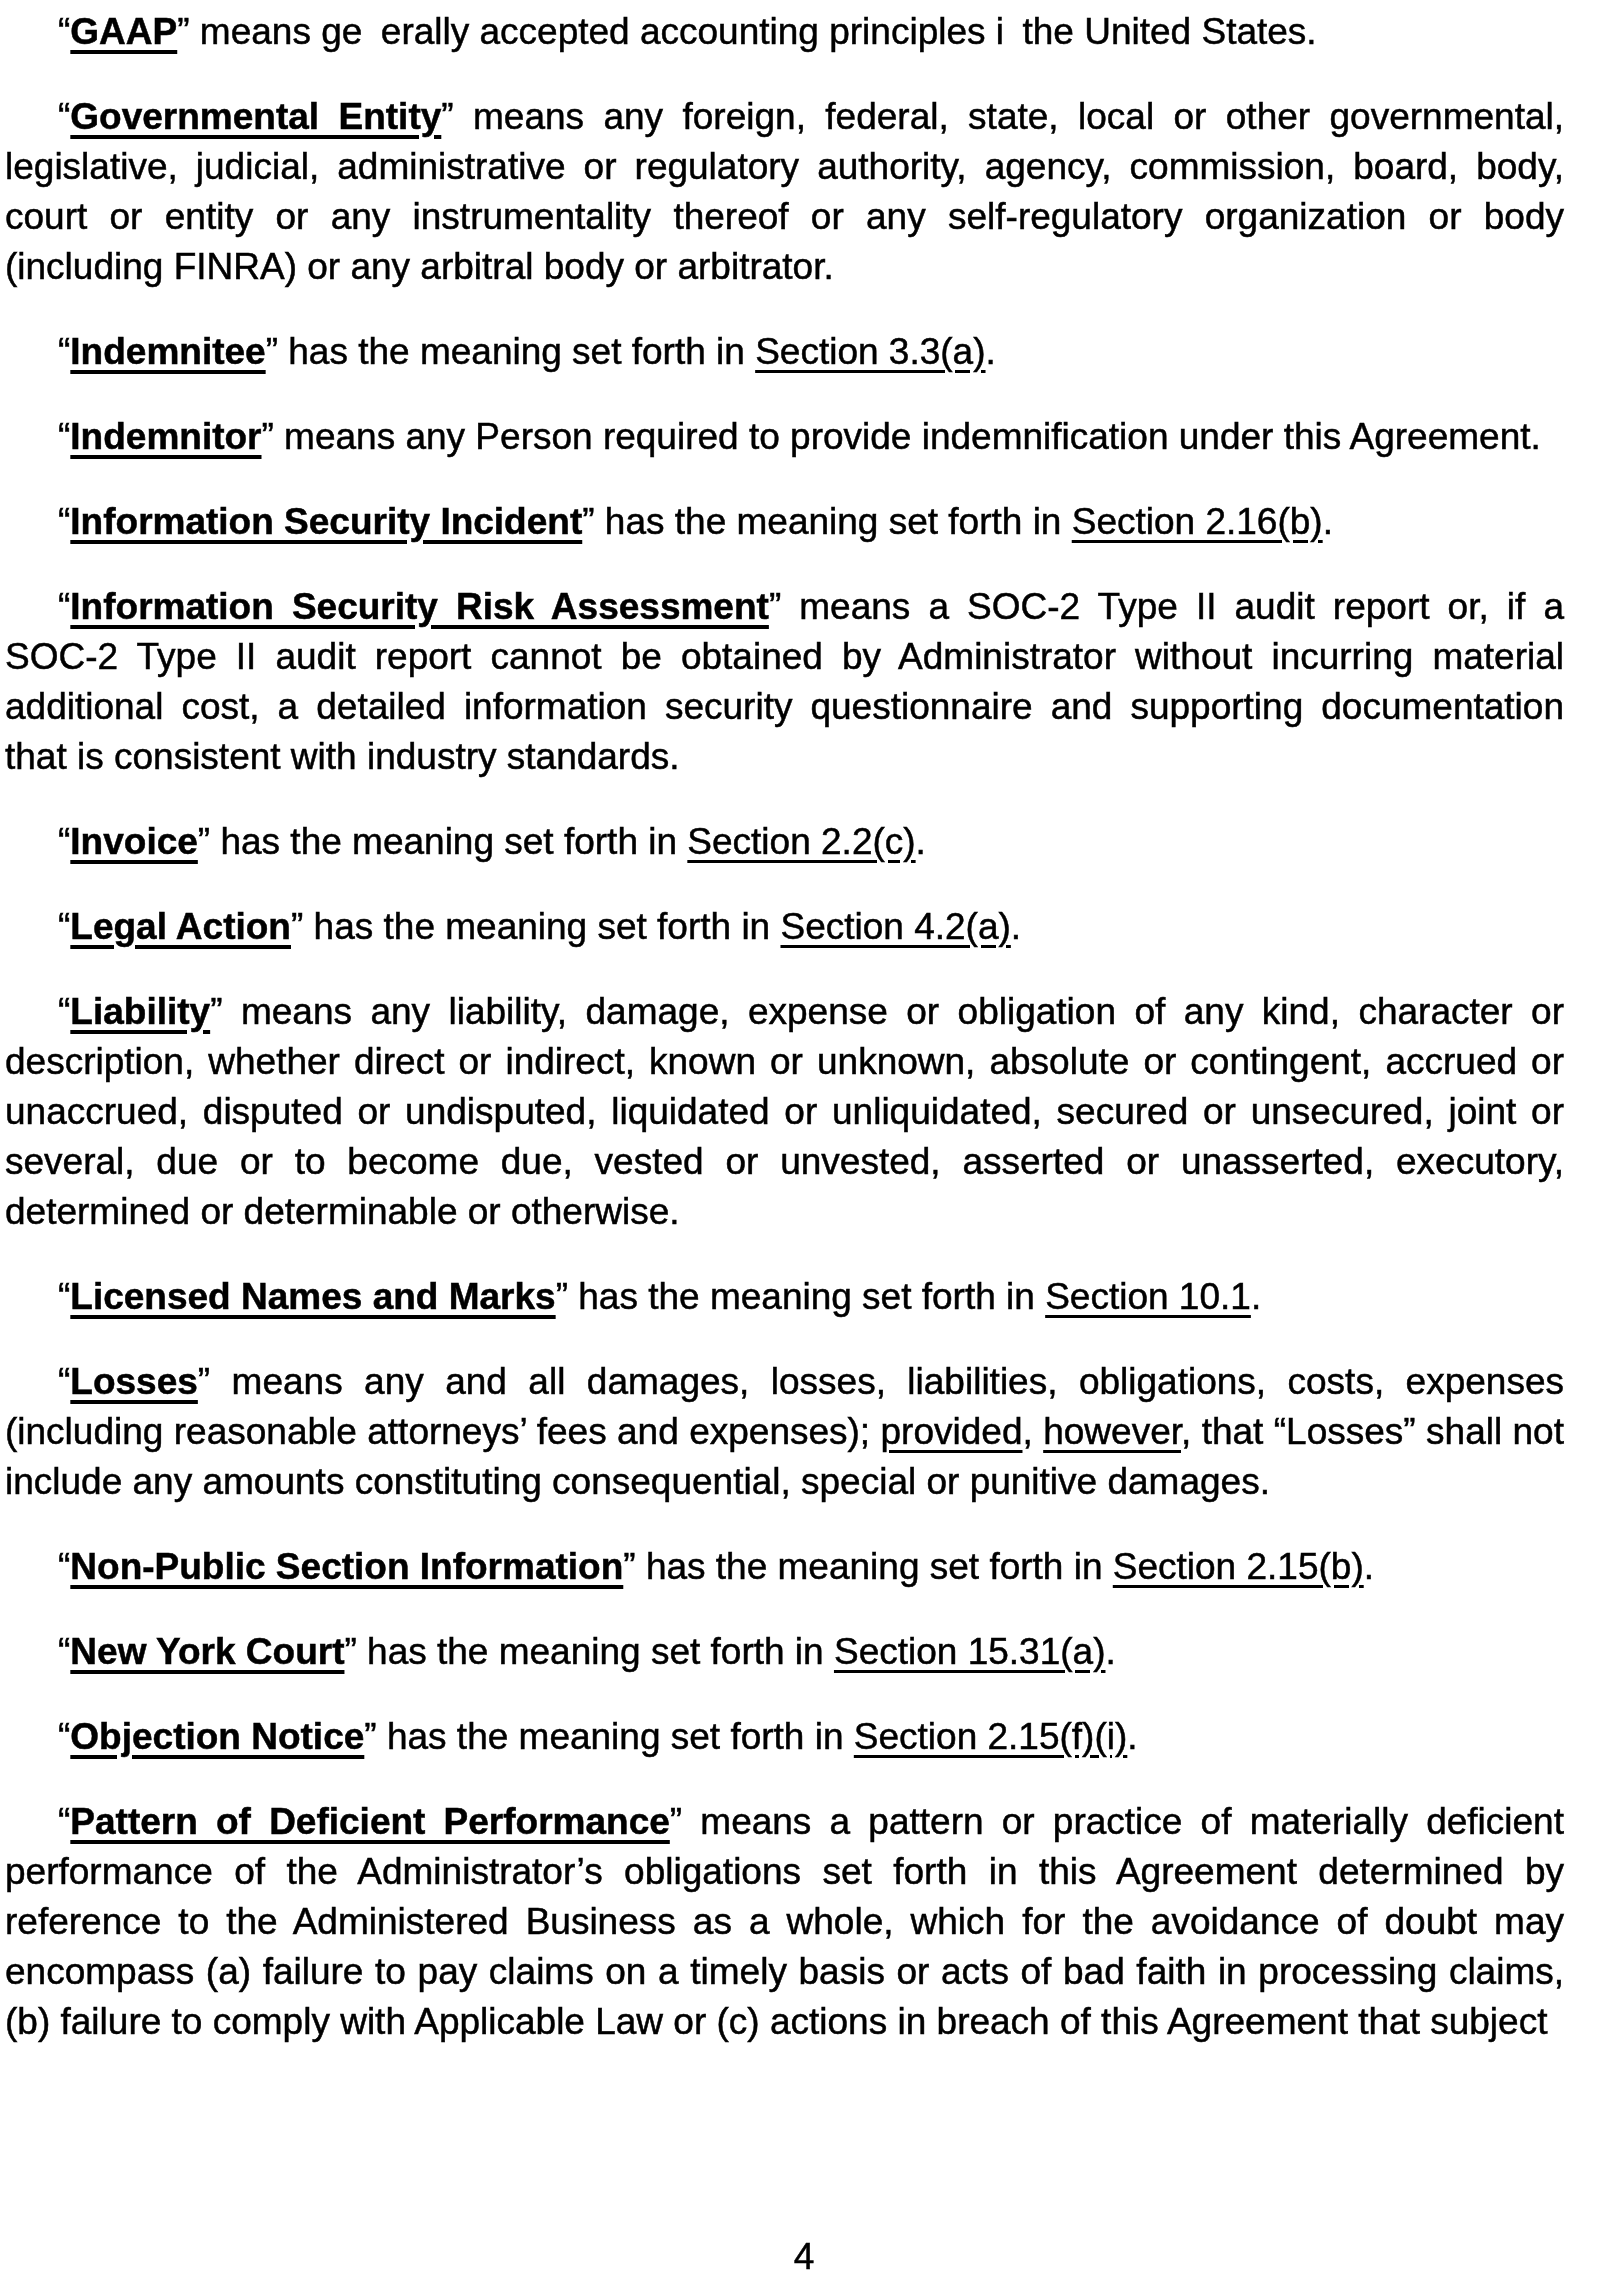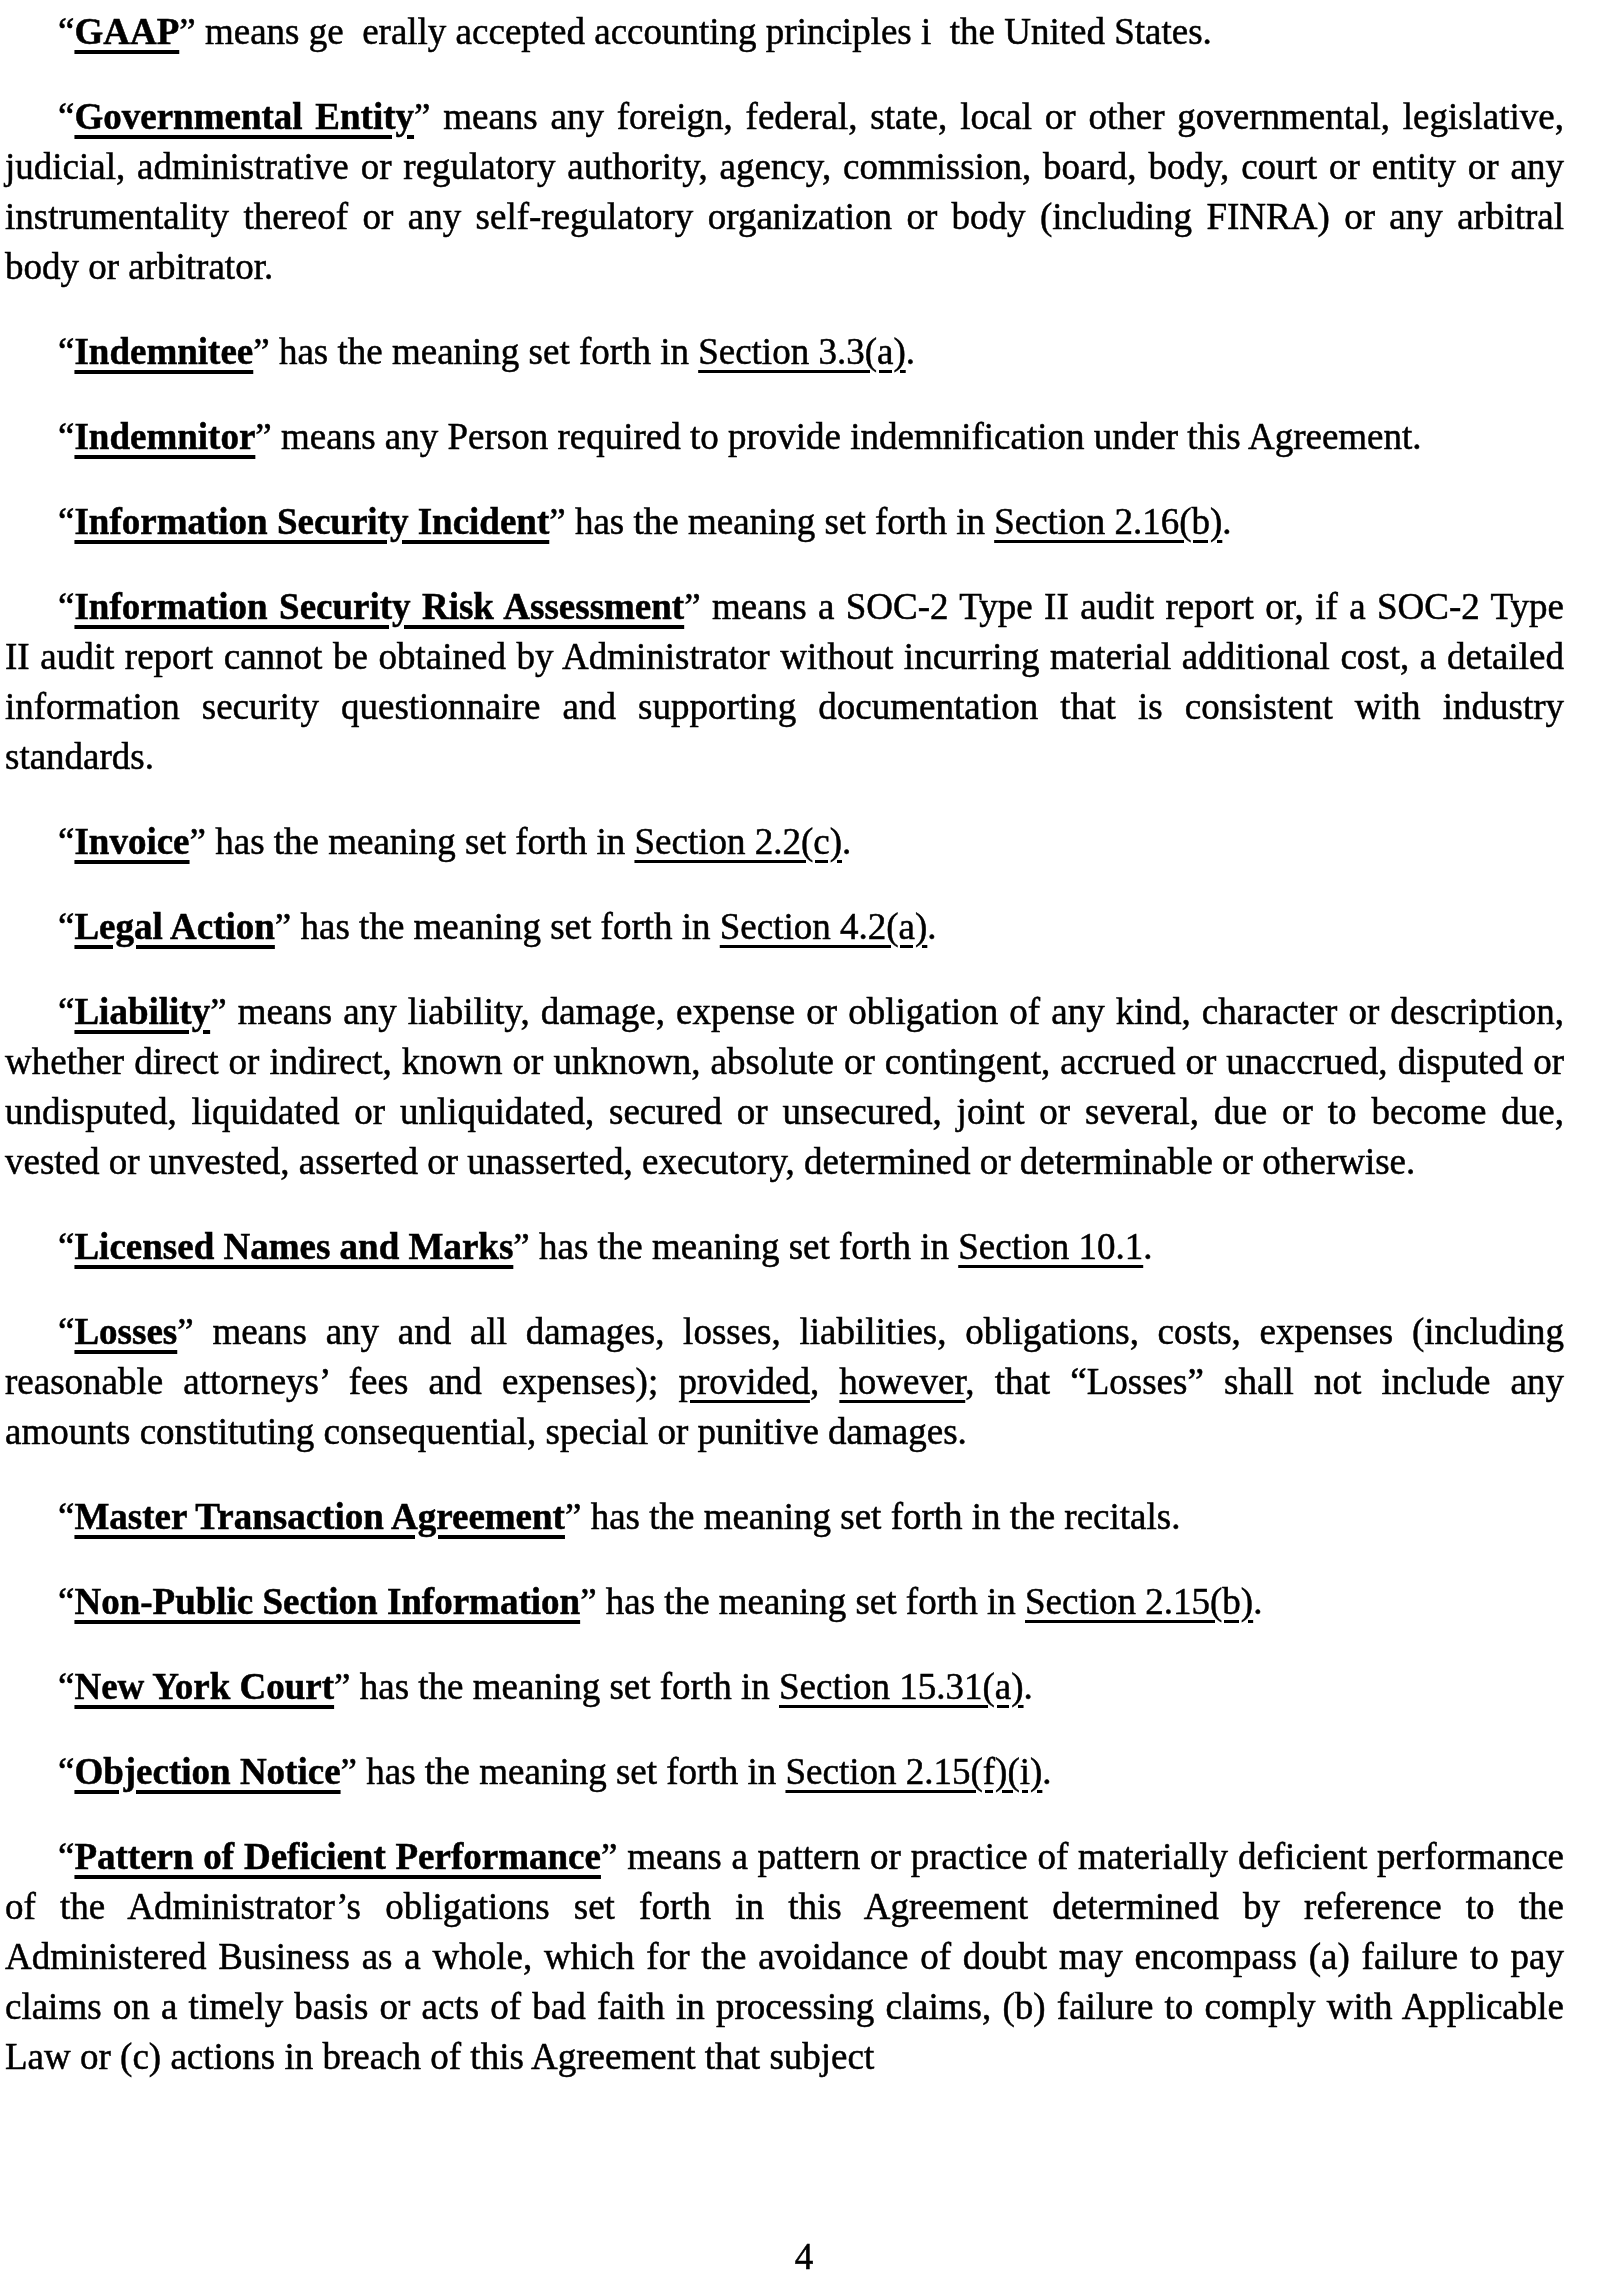--- a/index.html
+++ b/index.html
@@ -6,21 +6,21 @@
     margin: 0;
     padding: 0;
     background: #ffffff;
   }
   .page {
     position: relative;
     width: 1608px;
     height: 2295px;
     background: #ffffff;
     color: #000000;
-    font-family: Liberation Serif, serif;
+    font-family: Liberation Sans, sans-serif;
     font-size: 37px;
     line-height: 50px;
     overflow: hidden;
     -webkit-text-stroke: 0.5px #000000;
   }
   .content {
     padding: 6.6px 44px 0 5px;
     text-align: justify;
   }
   p.para {
@@ -56,21 +56,20 @@
       <p class="para"><span class="plain">“</span><span class="term">Governmental Entity</span><span class="plain">” means any foreign, federal, state, local or other governmental, legislative, judicial, administrative or regulatory authority, agency, commission, board, body, court or entity or any instrumentality thereof or any self-regulatory organization or body (including FINRA) or any arbitral body or arbitrator.</span></p>
       <p class="para"><span class="plain">“</span><span class="term">Indemnitee</span><span class="plain">” has the meaning set forth in </span><span class="ref">Section 3.3(a)</span><span class="plain">.</span></p>
       <p class="para"><span class="plain">“</span><span class="term">Indemnitor</span><span class="plain">” means any Person required to provide indemnification under this Agreement.</span></p>
       <p class="para"><span class="plain">“</span><span class="term">Information Security Incident</span><span class="plain">” has the meaning set forth in </span><span class="ref">Section 2.16(b)</span><span class="plain">.</span></p>
       <p class="para"><span class="plain">“</span><span class="term">Information Security Risk Assessment</span><span class="plain">” means a SOC-2 Type II audit report or, if a SOC-2 Type II audit report cannot be obtained by Administrator without incurring material additional cost, a detailed information security questionnaire and supporting documentation that is consistent with industry standards.</span></p>
       <p class="para"><span class="plain">“</span><span class="term">Invoice</span><span class="plain">” has the meaning set forth in </span><span class="ref">Section 2.2(c)</span><span class="plain">.</span></p>
       <p class="para"><span class="plain">“</span><span class="term">Legal Action</span><span class="plain">” has the meaning set forth in </span><span class="ref">Section 4.2(a)</span><span class="plain">.</span></p>
       <p class="para"><span class="plain">“</span><span class="term">Liability</span><span class="plain">” means any liability, damage, expense or obligation of any kind, character or description, whether direct or indirect, known or unknown, absolute or contingent, accrued or unaccrued, disputed or undisputed, liquidated or unliquidated, secured or unsecured, joint or several, due or to become due, vested or unvested, asserted or unasserted, executory, determined or determinable or otherwise.</span></p>
       <p class="para"><span class="plain">“</span><span class="term">Licensed Names and Marks</span><span class="plain">” has the meaning set forth in </span><span class="ref">Section 10.1</span><span class="plain">.</span></p>
       <p class="para"><span class="plain">“</span><span class="term">Losses</span><span class="plain">” means any and all damages, losses, liabilities, obligations, costs, expenses (including reasonable attorneys’ fees and expenses); </span><span class="ref">provided</span><span class="plain">, </span><span class="ref">however</span><span class="plain">, that “Losses” shall not include any amounts constituting consequential, special or punitive damages.</span></p>
-      <p class="para"><span class="plain">“</span><span class="term">Master Transaction Agreement</span><span class="plain">” has the meaning set forth in the recitals.</span></p>
       <p class="para"><span class="plain">“</span><span class="term">Non-Public Section Information</span><span class="plain">” has the meaning set forth in </span><span class="ref">Section 2.15(b)</span><span class="plain">.</span></p>
       <p class="para"><span class="plain">“</span><span class="term">New York Court</span><span class="plain">” has the meaning set forth in </span><span class="ref">Section 15.31(a)</span><span class="plain">.</span></p>
       <p class="para"><span class="plain">“</span><span class="term">Objection Notice</span><span class="plain">” has the meaning set forth in </span><span class="ref">Section 2.15(f)(i)</span><span class="plain">.</span></p>
       <p class="para"><span class="plain">“</span><span class="term">Pattern of Deficient Performance</span><span class="plain">” means a pattern or practice of materially deficient performance of the Administrator’s obligations set forth in this Agreement determined by reference to the Administered Business as a whole, which for the avoidance of doubt may encompass (a) failure to pay claims on a timely basis or acts of bad faith in processing claims, (b) failure to comply with Applicable Law or (c) actions in breach of this Agreement that subject</span></p>
     </div>
   <div class="footer">
     <span>4</span>
   </div>
 </div>
 

